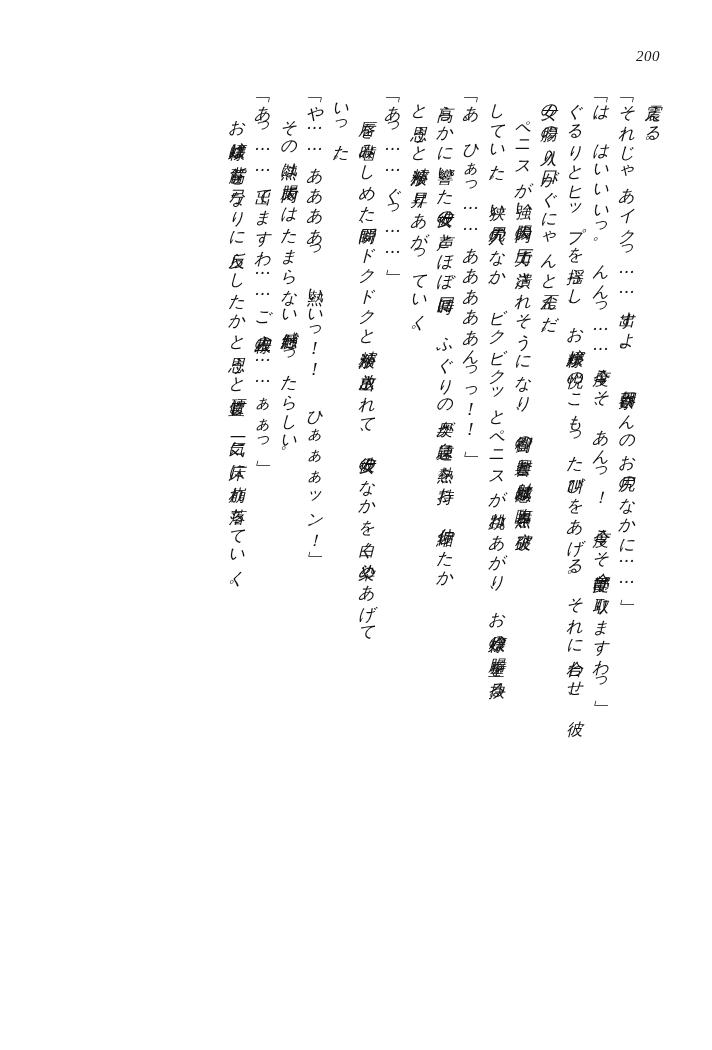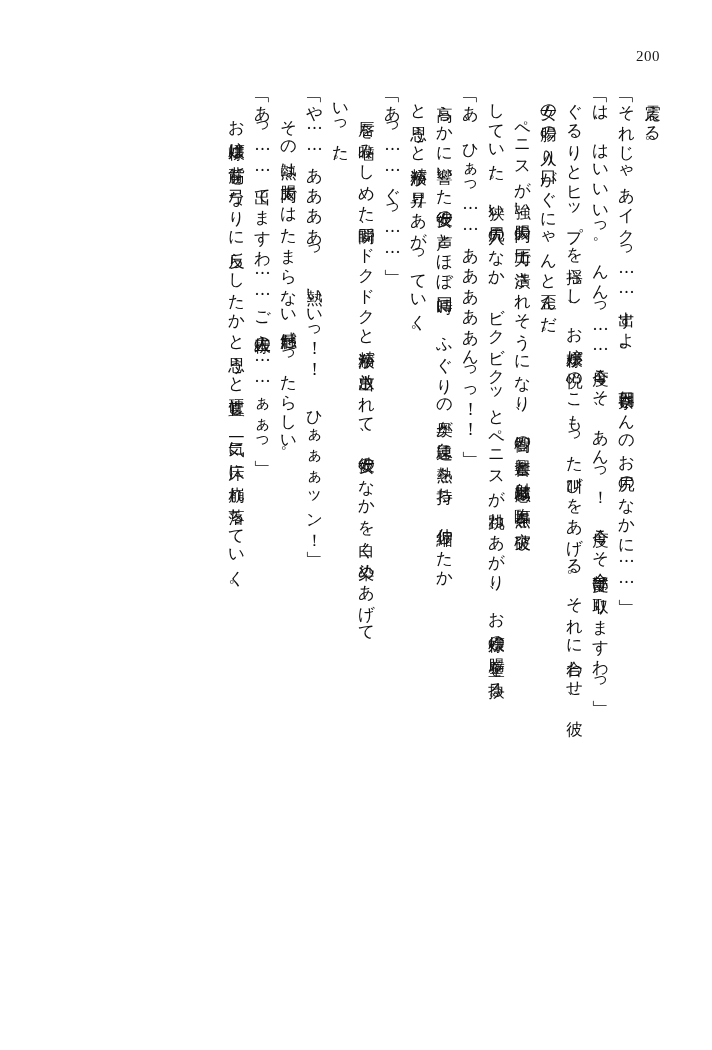--- a/index.html
+++ b/index.html
@@ -9,20 +9,21 @@
   }
   body {
     font-family: "Liberation Serif", "DejaVu Serif", serif;
   }
   .page {
     position: relative;
     width: 712px;
     height: 1050px;
     background: #ffffff;
     overflow: hidden;
+    font-style: italic;
   }
   .page-number {
     position: absolute;
     top: 48px;
     right: 52px;
     font-family: "Liberation Serif", "DejaVu Serif", serif;
     font-size: 15px;
     color: #1a1a1a;
     letter-spacing: 0.5px;
   }

